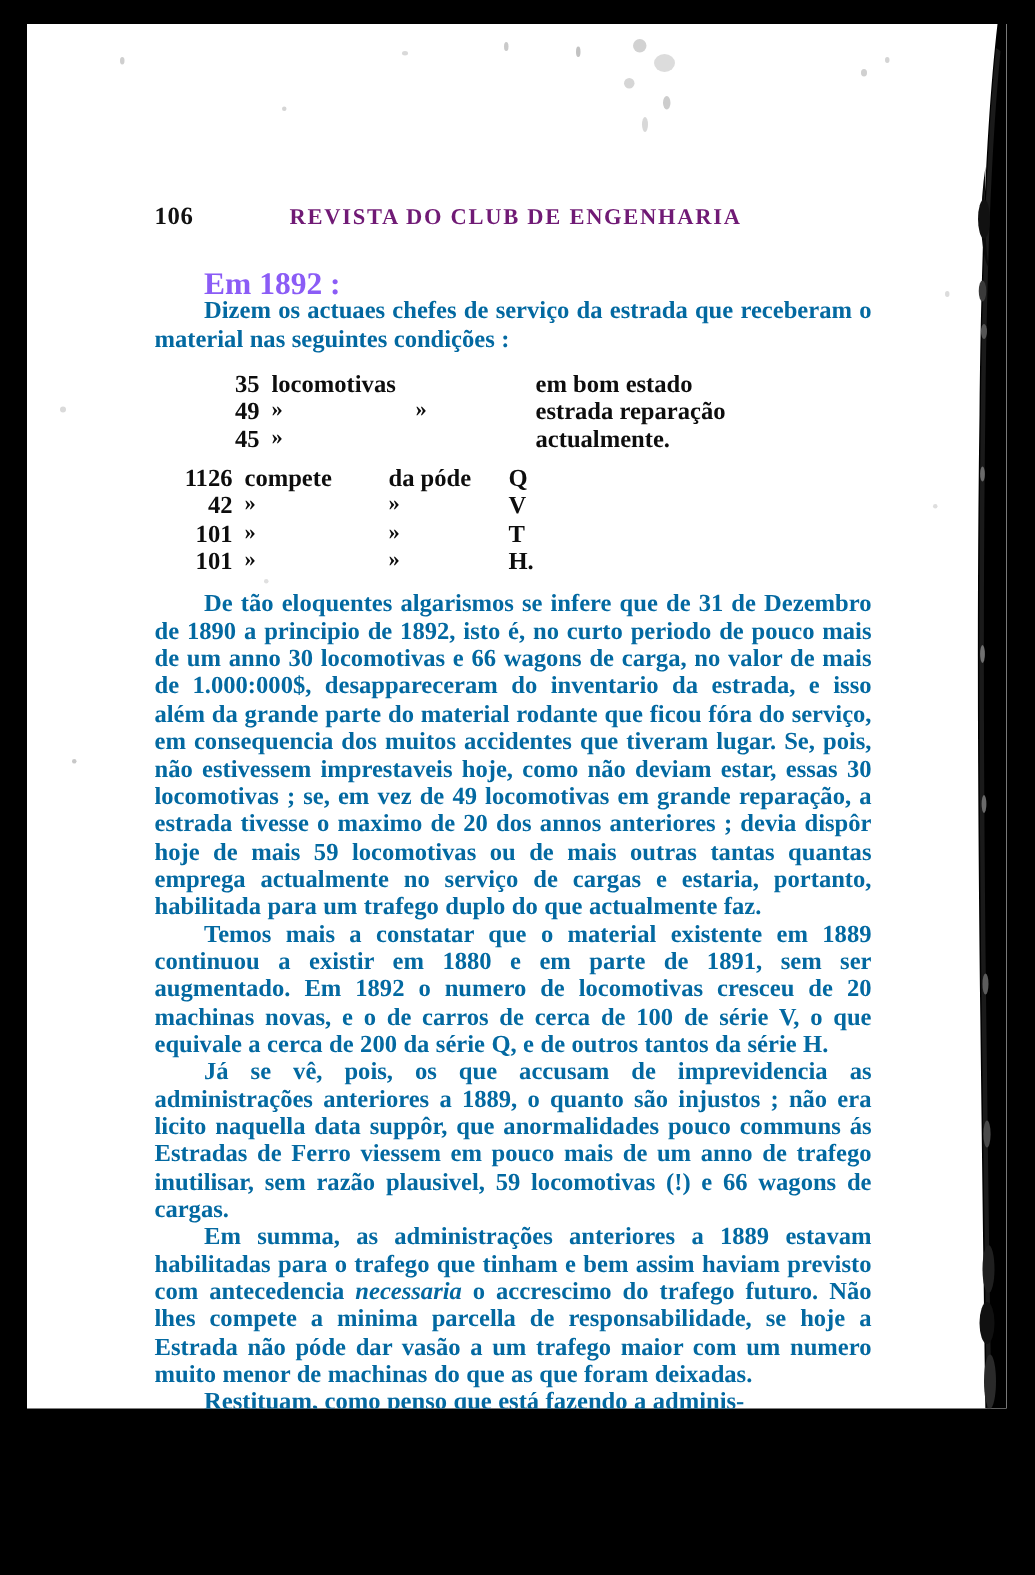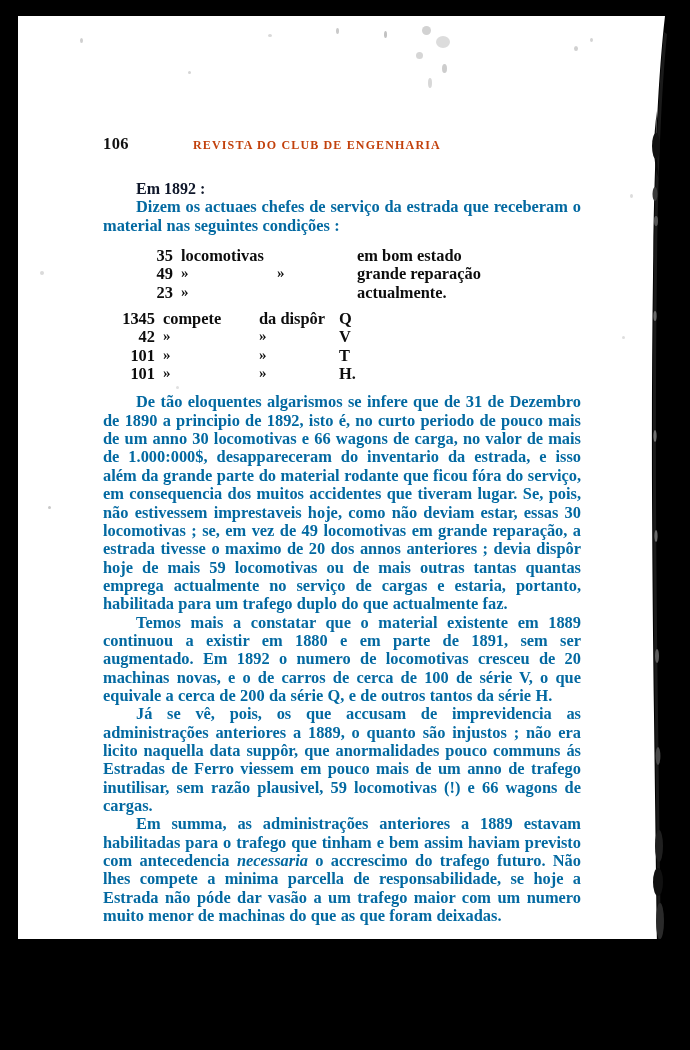--- a/index.html
+++ b/index.html
@@ -71,42 +71,42 @@
 
   #folio {
     font-size: 16.5px;
     letter-spacing: 0.4px;
     color: #111111;
     width: 90px;
     flex: 0 0 90px;
   }
 
   #head-title {
-    font-size: 12px;
+    font-size: 15px;
     letter-spacing: 1.15px;
-    color: #c2410c;
+    color: #701a75;
   }
 
   p.para {
     margin: 0;
     font-size: 16.4px;
     line-height: 18.35px;
     text-align: justify;
     text-justify: inter-word;
     color: #0369a1;
     text-indent: 33px;
     hyphens: manual;
     word-spacing: 0.2px;
   }
 
   p.lead {
     margin: 0;
-    font-size: 16px;
+    font-size: 21px;
     line-height: 18.35px;
-    color: #0f172a;
+    color: #8b5cf6;
     text-indent: 33px;
   }
 
   em.it { font-style: italic; }
 
   
   .tab-list {
     margin: 2px 0 0 0;
     padding: 0;
     list-style: none;
@@ -215,37 +215,37 @@
         <li class="tab-row">
           <span class="col-num">35</span>
           <span class="col-a">locomotivas</span>
           <span class="col-b ditto"></span>
           <span class="col-c">em bom estado</span>
         </li>
         <li class="tab-row">
           <span class="col-num">49</span>
           <span class="col-a ditto">»</span>
           <span class="col-b ditto">»</span>
-          <span class="col-c">grande reparação</span>
-        </li>
-        <li class="tab-row">
-          <span class="col-num">23</span>
+          <span class="col-c">estrada reparação</span>
+        </li>
+        <li class="tab-row">
+          <span class="col-num">45</span>
           <span class="col-a ditto">»</span>
           <span class="col-b ditto"></span>
           <span class="col-c">actualmente.</span>
         </li>
       </ul>
 
       <div class="spacer-6"></div>
 
       <ul class="tab-list wagon">
         <li class="tab-row">
-          <span class="col-num">1345</span>
+          <span class="col-num">1126</span>
           <span class="col-a">compete</span>
-          <span class="col-b">da dispôr</span>
+          <span class="col-b">da póde</span>
           <span class="col-c">Q</span>
         </li>
         <li class="tab-row">
           <span class="col-num">42</span>
           <span class="col-a ditto">»</span>
           <span class="col-b ditto">»</span>
           <span class="col-c">V</span>
         </li>
         <li class="tab-row">
           <span class="col-num">101</span>
@@ -262,18 +262,19 @@
       </ul>
 
       <div class="spacer-10"></div>
 
       <p class="para">De tão eloquentes algarismos se infere que de 31 de Dezembro de 1890 a principio de 1892, isto é, no curto periodo de pouco mais de um anno 30 locomotivas e 66 wagons de carga, no valor de mais de 1.000:000$, desappareceram do inventario da estrada, e isso além da grande parte do material rodante que ficou fóra do serviço, em consequencia dos muitos accidentes que tiveram lugar. Se, pois, não estivessem imprestaveis hoje, como não deviam estar, essas 30 locomotivas ; se, em vez de 49 locomotivas em grande reparação, a estrada tivesse o maximo de 20 dos annos anteriores ; devia dispôr hoje de mais 59 locomotivas ou de mais outras tantas quantas emprega actualmente no serviço de cargas e estaria, portanto, habilitada para um trafego duplo do que actualmente faz.</p>
       <p class="para">Temos mais a constatar que o material existente em 1889 continuou a existir em 1880 e em parte de 1891, sem ser augmentado. Em 1892 o numero de locomotivas cresceu de 20 machinas novas, e o de carros de cerca de 100 de série V, o que equivale a cerca de 200 da série Q, e de outros tantos da série H.</p>
       <p class="para">Já se vê, pois, os que accusam de imprevidencia as administrações anteriores a 1889, o quanto são injustos ; não era licito naquella data suppôr, que anormalidades pouco communs ás Estradas de Ferro viessem em pouco mais de um anno de trafego inutilisar, sem razão plausivel, 59 locomotivas (!) e 66 wagons de cargas.</p>
 
       <p class="para"><span>Em summa, as administrações anteriores a 1889 estavam habilitadas para o trafego que tinham e bem assim haviam previsto com antecedencia </span><em class="it">necessaria</em><span> o accrescimo do trafego futuro. Não lhes compete a minima parcella de responsabilidade, se hoje a Estrada não póde dar vasão a um trafego maior com um numero muito menor de machinas do que as que foram deixadas.</span></p>
 
+      <p class="para">Restituam, como penso que está fazendo a adminis-</p>
 
     </div>
 
   </div>
 
 </div>
 
 </body></html>

